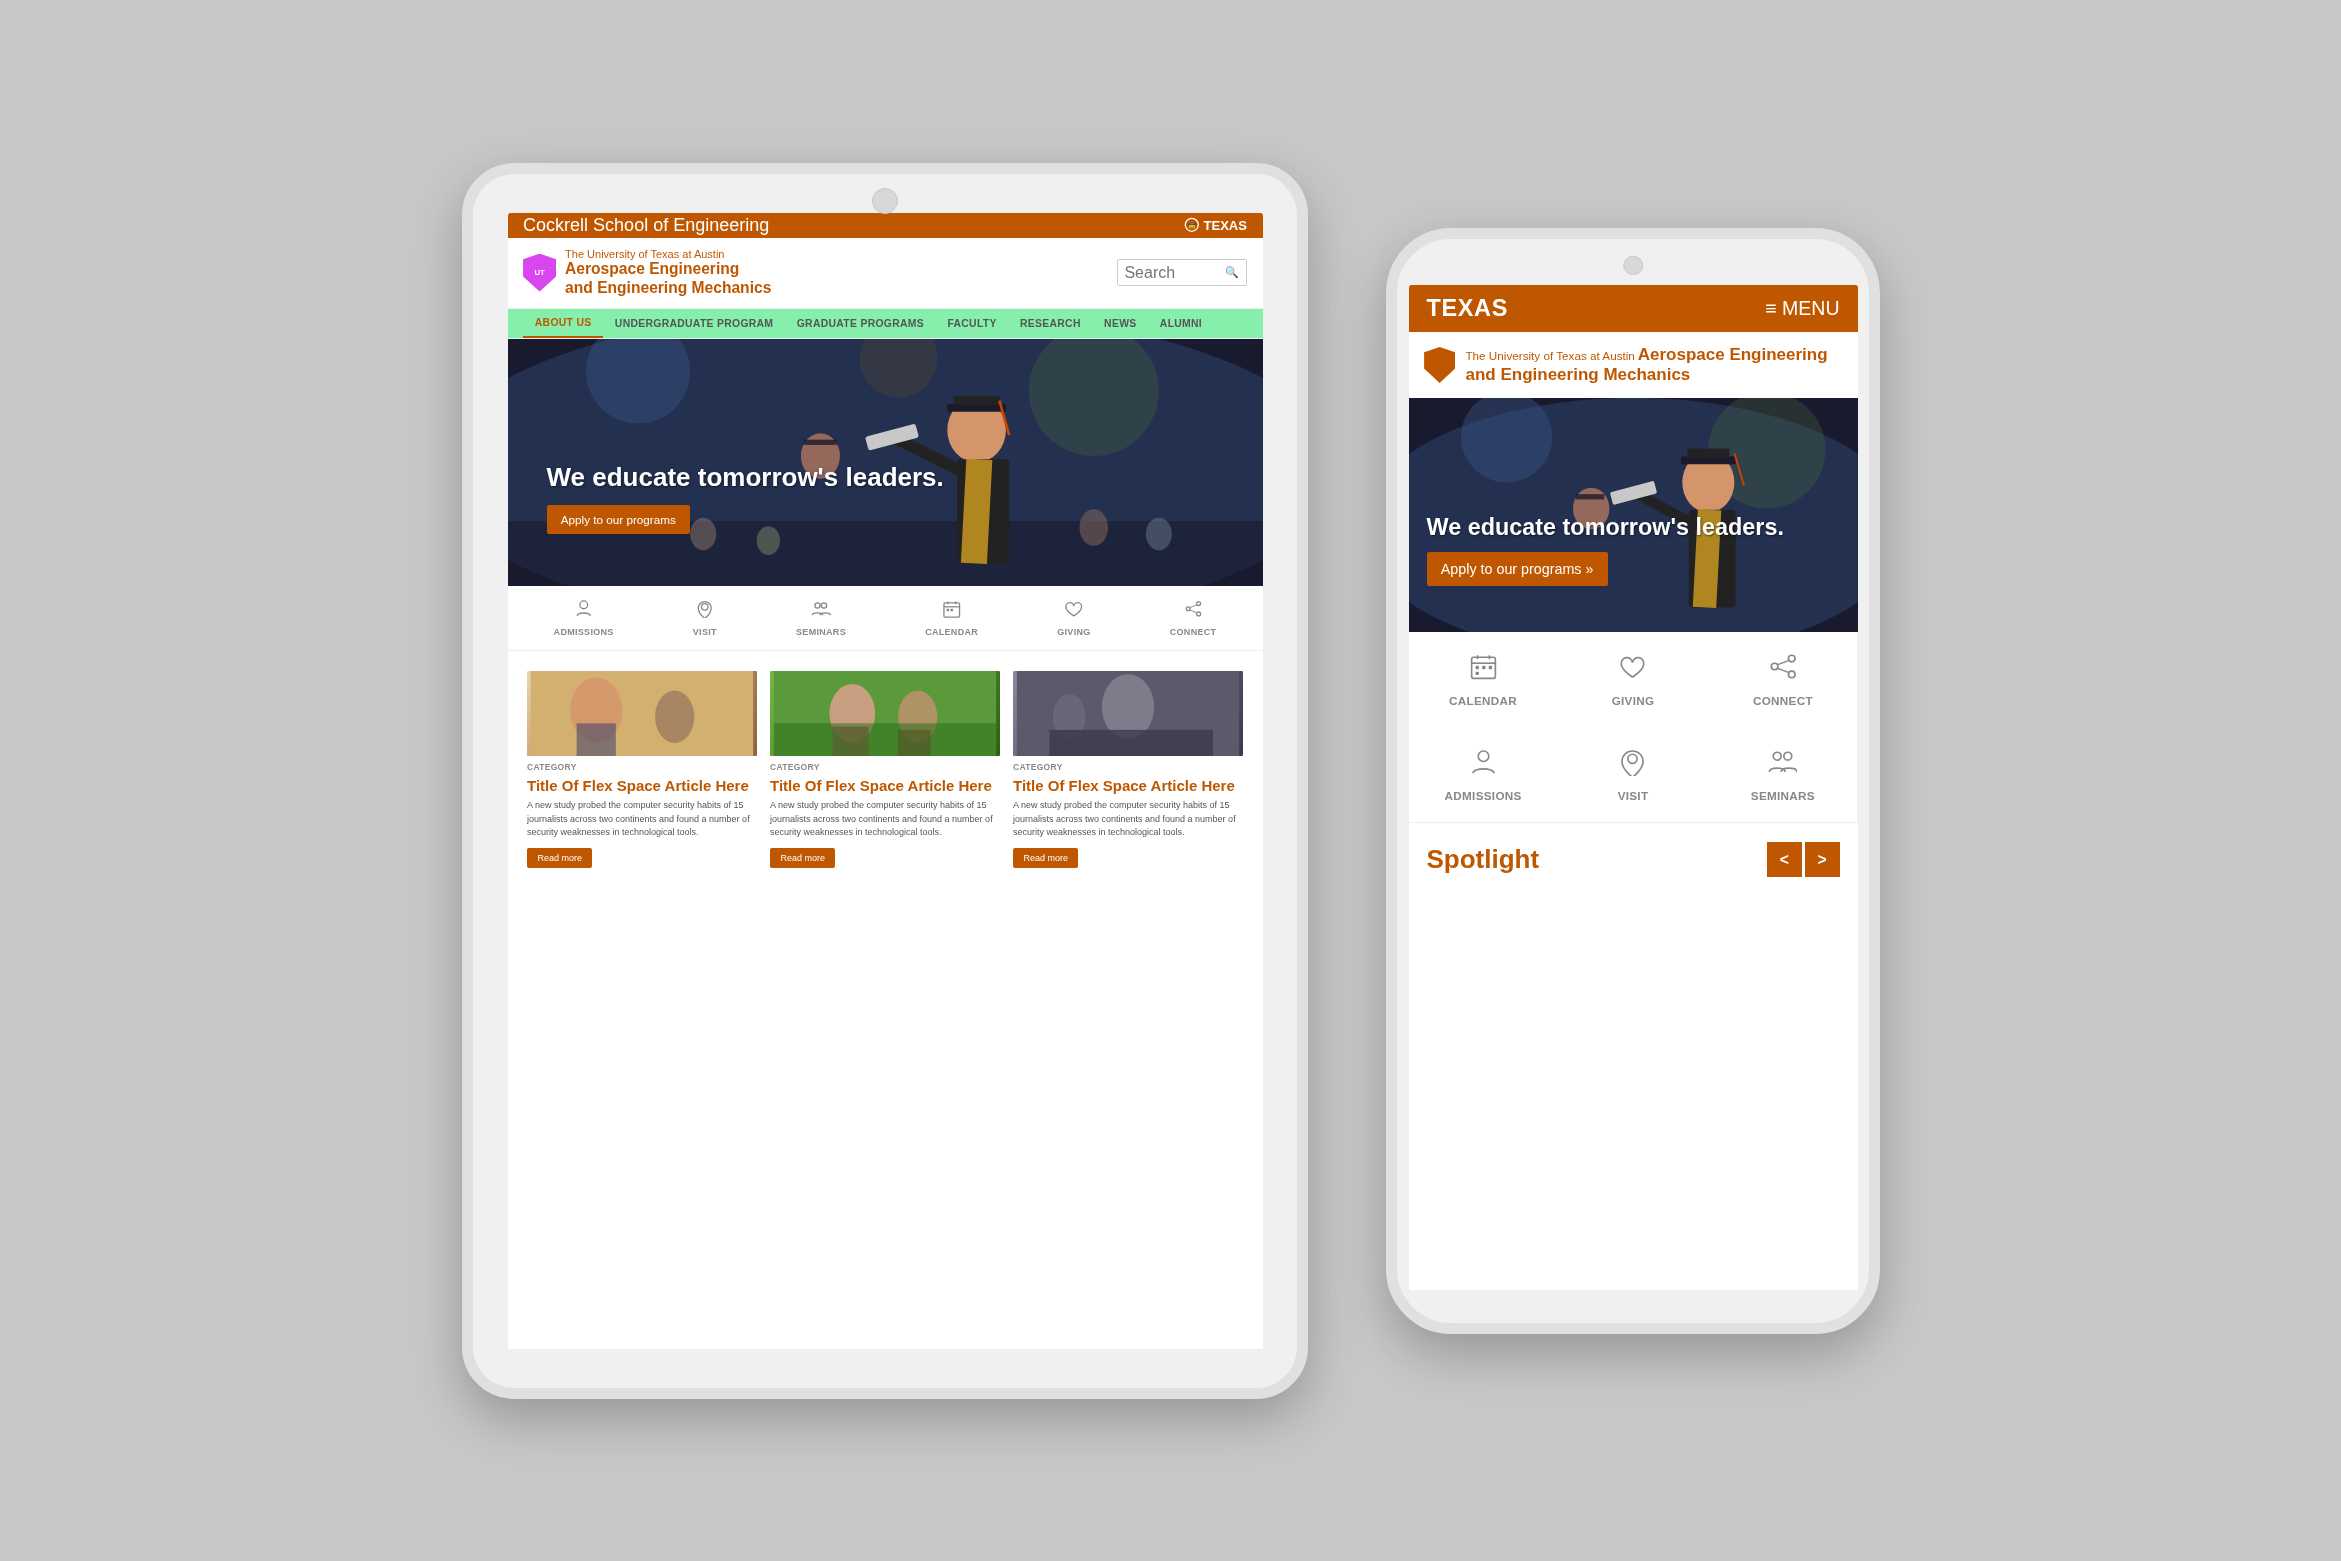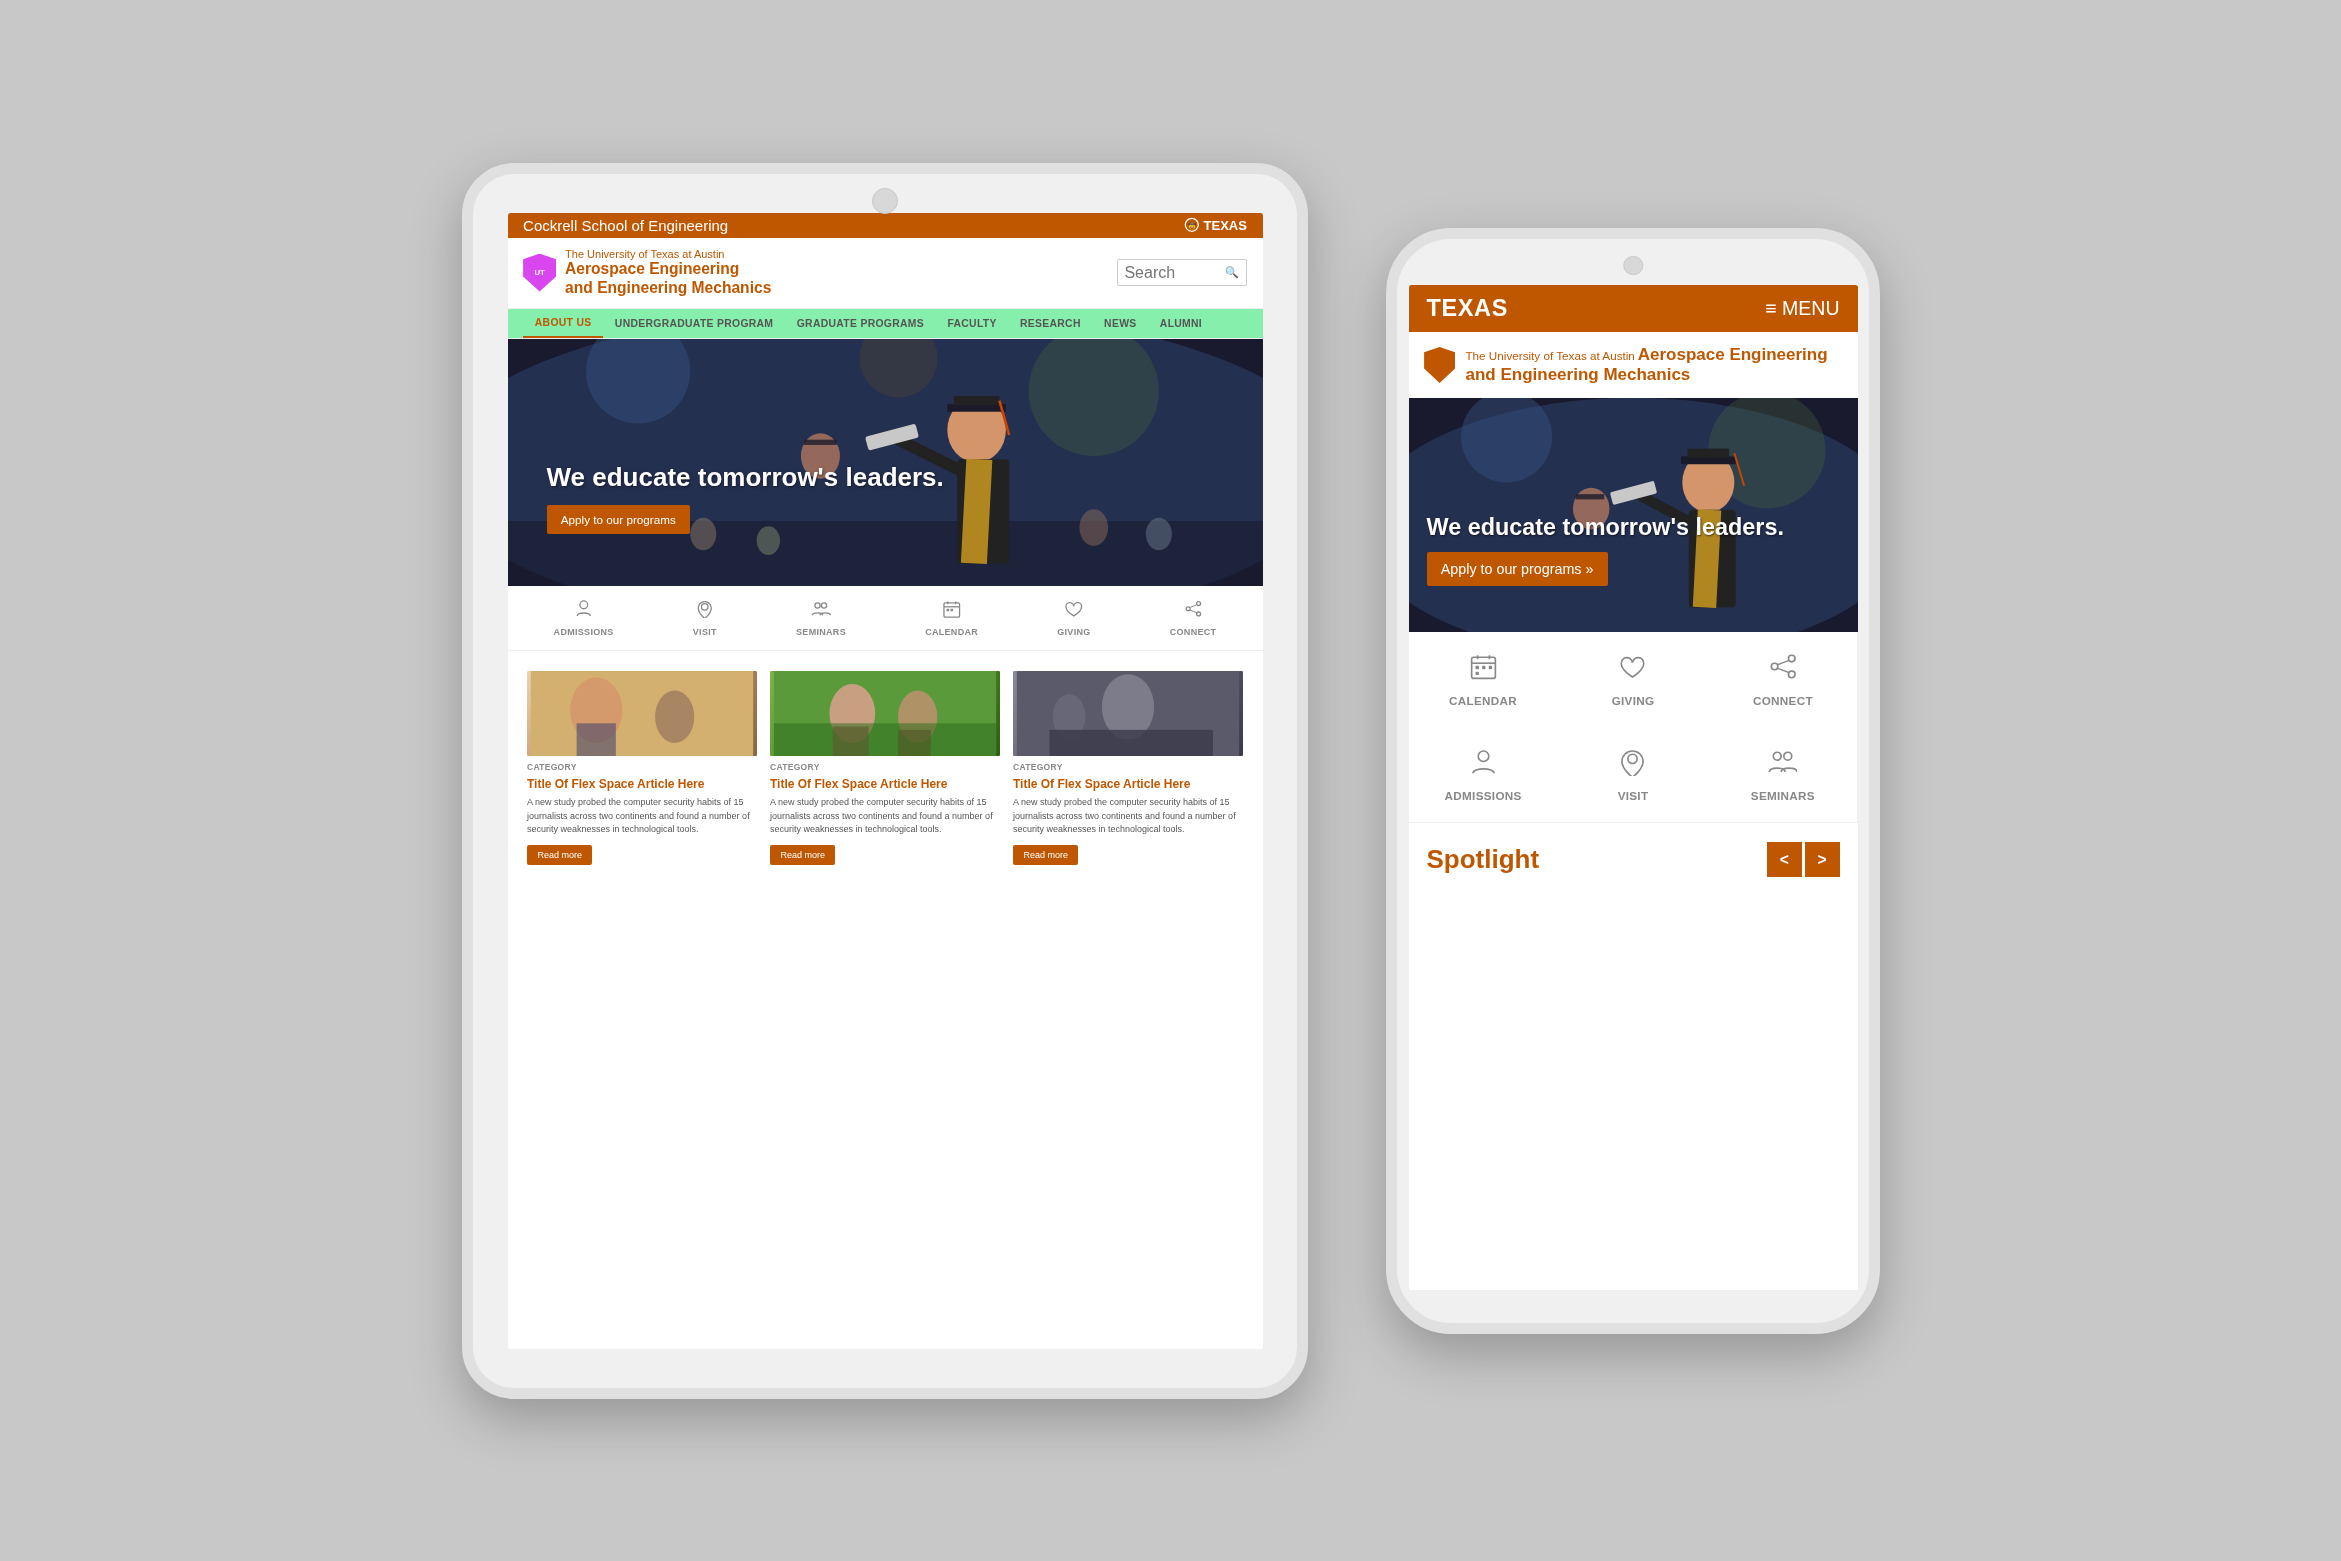--- a/index.html
+++ b/index.html
@@ -55,21 +55,21 @@
       background: #bf5700;
       height: 25px;
       display: flex;
       align-items: center;
       justify-content: space-between;
       padding: 0 15.6px;
       flex-shrink: 0;
     }
     .top-bar-text {
       color: white;
-      font-size: 15px;
+      font-size: 18px;
       font-weight: 500;
       text-align: right;
     }
     .texas-logo-small {
       color: white;
       font-size: 13px;
       font-weight: bold;
       display: flex;
       align-items: center;
       gap: 3.9px;
@@ -288,21 +288,21 @@
     }
     .article-category {
       font-size: 8.5px;
       color: #888;
       text-transform: uppercase;
       font-weight: 600;
       margin-bottom: 5px;
       letter-spacing: 0.3px;
     }
     .article-title {
-      font-size: 12px;
+      font-size: 15px;
       font-weight: bold;
       color: #bf5700;
       margin-bottom: 5.2px;
     }
     .article-desc {
       font-size: 9px;
       color: #555;
       line-height: 1.5;
       margin-bottom: 7.8px;
       flex: 1;

